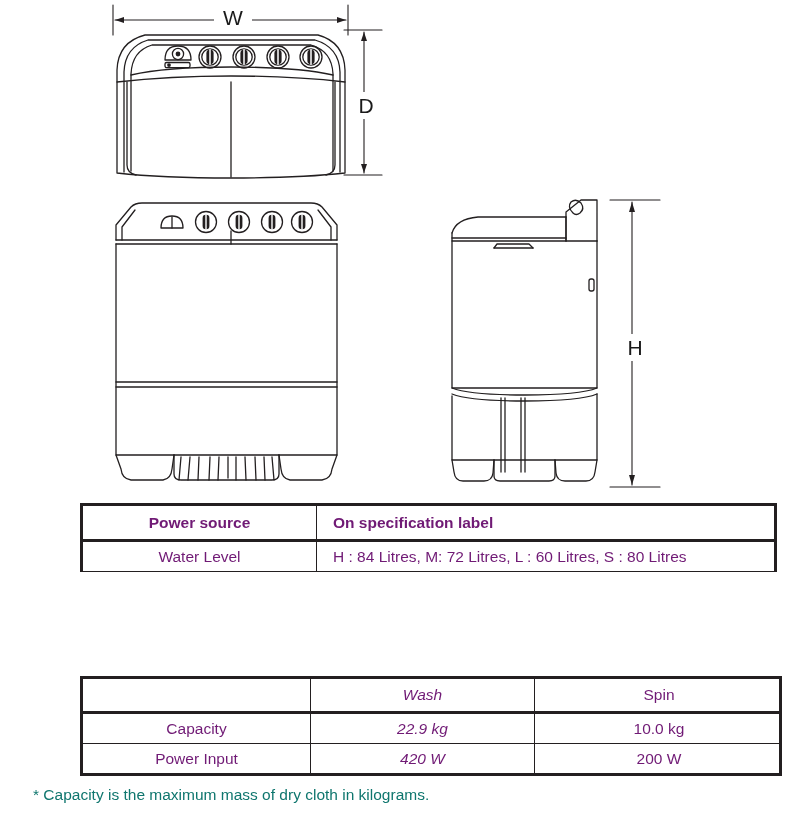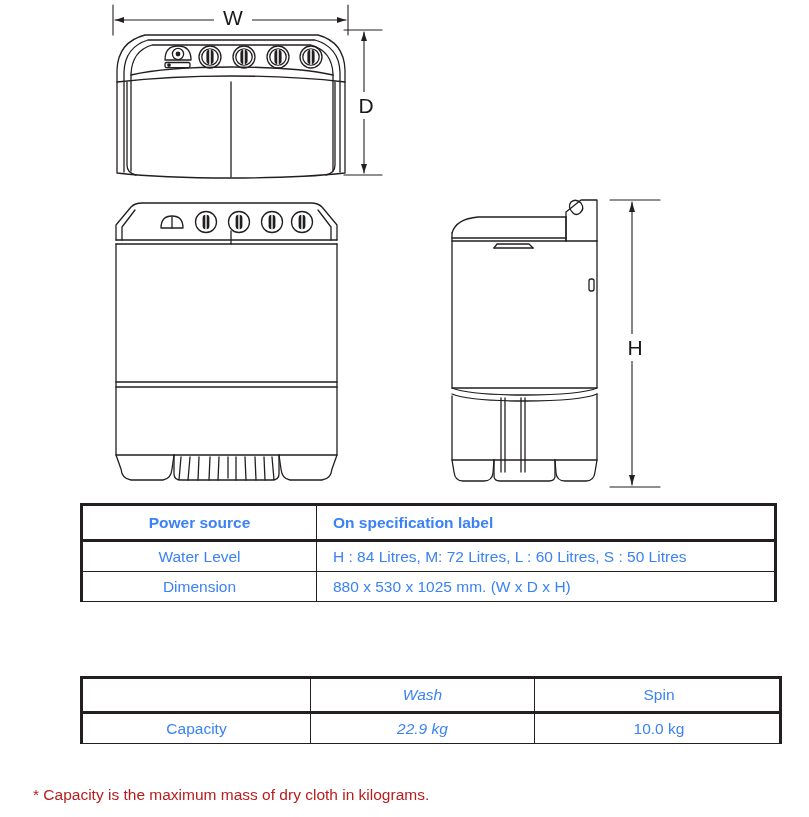--- a/index.html
+++ b/index.html
@@ -46,21 +46,21 @@
   
   .spec-table {
     position: absolute;
     border-collapse: collapse;
     table-layout: fixed;
     background: #ffffff;
   }
   .spec-table td {
     border: 1.6px solid #231f20;
     font-size: 15.5px;
-    color: #3b82f6;
+    color: #701a75;
     line-height: 1.15;
     font-family: "Liberation Sans", sans-serif;
   }
   #table-spec {
     left: 80px;
     top: 503px;
     width: 668px;
   }
   #table-spec td { height: 29px; }
   #table-spec .col-label { width: 225px; text-align: center; padding: 0 4px; }
@@ -97,21 +97,21 @@
   #table-capacity tr td:first-child { border-left-width: 3px; }
   #table-capacity tr td:last-child { border-right-width: 3px; }
 
   .sup { font-size: 10px; vertical-align: super; }
 
   #footnote {
     position: absolute;
     left: 33px;
     top: 786px;
     font-size: 15.5px;
-    color: #b91c1c;
+    color: #0f766e;
     font-family: "Liberation Sans", sans-serif;
     white-space: nowrap;
   }
 </style>
 </head>
 <body>
 
 <div id="page">
 
   <svg id="drawings" viewBox="0 0 809 500">
@@ -296,39 +296,40 @@
   <div class="dim-label" id="dim-h-label">H</div>
 
   <table class="spec-table" id="table-spec">
     <tbody>
       <tr class="header-row">
         <td class="col-label">Power source</td>
         <td class="col-value">On specification label</td>
       </tr>
       <tr>
         <td class="col-label">Water Level</td>
-        <td class="col-value">H : 84 Litres, M: 72 Litres,  L : 60 Litres, S : 50 Litres</td>
-      </tr>
-      <tr>
-        <td class="col-label">Dimension</td>
-        <td class="col-value">880 x 530 x 1025 mm. (W x D x H)</td>
+        <td class="col-value">H : 84 Litres, M: 72 Litres,  L : 60 Litres, S : 80 Litres</td>
       </tr>
     </tbody>
   </table>
 
   <table class="spec-table" id="table-capacity">
     <tbody>
       <tr class="header-row">
         <td class="col-rowhead"></td>
         <td class="col-wash">Wash</td>
         <td class="col-spin">Spin</td>
       </tr>
       <tr>
         <td class="col-rowhead">Capacity</td>
         <td class="col-wash">22.9 kg</td>
         <td class="col-spin">10.0 kg</td>
       </tr>
+      <tr class="last-row">
+        <td class="col-rowhead">Power Input</td>
+        <td class="col-wash">420 W</td>
+        <td class="col-spin">200 W</td>
+      </tr>
     </tbody>
   </table>
 
   <div id="footnote">* Capacity is the maximum mass of dry cloth in kilograms.</div>
 
 </div>
 
 </body></html>

